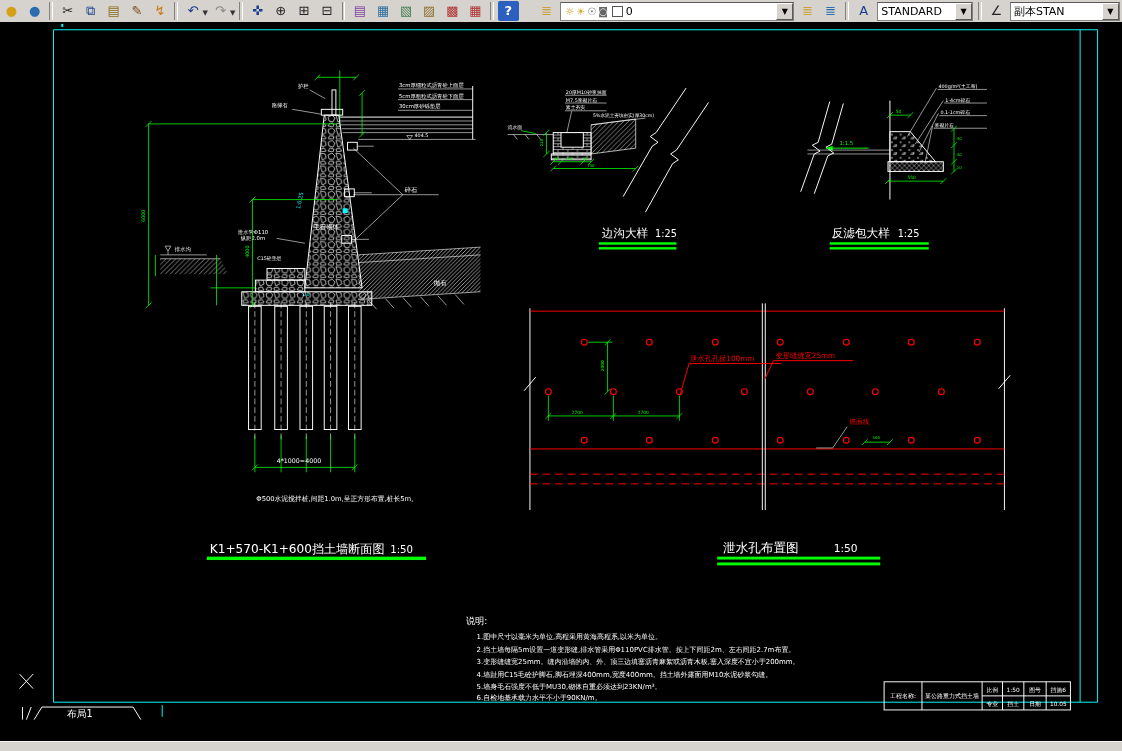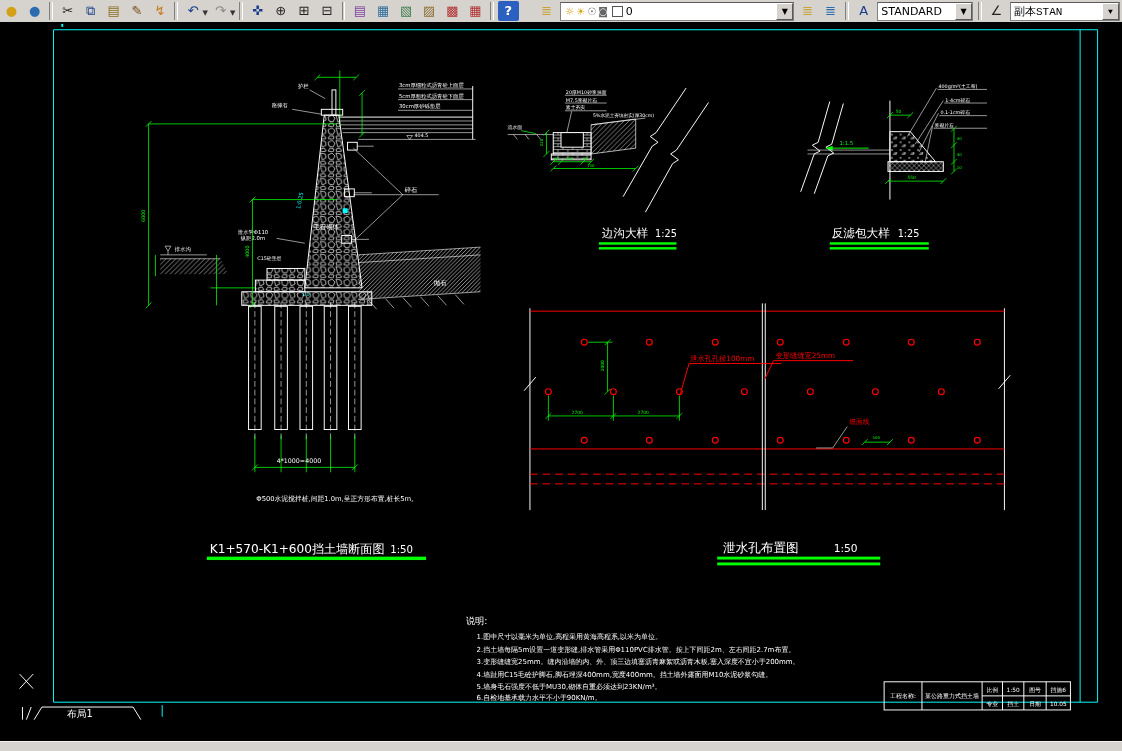--- a/index.html
+++ b/index.html
@@ -81,21 +81,21 @@
       <div class="tb-btn" style="color: rgb(202, 162, 58);">≣</div>
       <div class="tb-btn" style="color: rgb(43, 108, 176);">≣</div>
       <div class="tb-sep"></div>
       <div class="tb-btn" style="color: rgb(26, 60, 143);">A</div>
       <div class="combo" style="width: 95px; gap: 8px;">
         <span>STANDARD</span>
         <span class="arrow">▼</span>
       </div>
       <div class="tb-sep"></div>
       <div class="tb-btn" style="color: rgb(34, 34, 34);">∠</div>
-      <div class="combo" style="width: 110px; font-family: Liberation Mono, monospace;">
+      <div class="combo" style="width: 110px;">
         <span>副本STAN</span>
         <span class="arrow">▼</span>
       </div>
     </div>
 
   <div class="canvas">
   <svg width="1122" height="719" viewBox="0 22 1122 741" xmlns="http://www.w3.org/2000/svg">
     <defs>
       <pattern id="stone" width="16" height="13" patternUnits="userSpaceOnUse">
         <path d="M1,3 L5,1 L8,4 L6,8 L2,7 Z M9,1 L14,2 L15,6 L11,8 Z M3,9 L7,10 L6,13 L1,12 Z M9,10 L13,9 L15,12 L10,13 Z" stroke="#fff" stroke-width="0.7" fill="none"></path>

